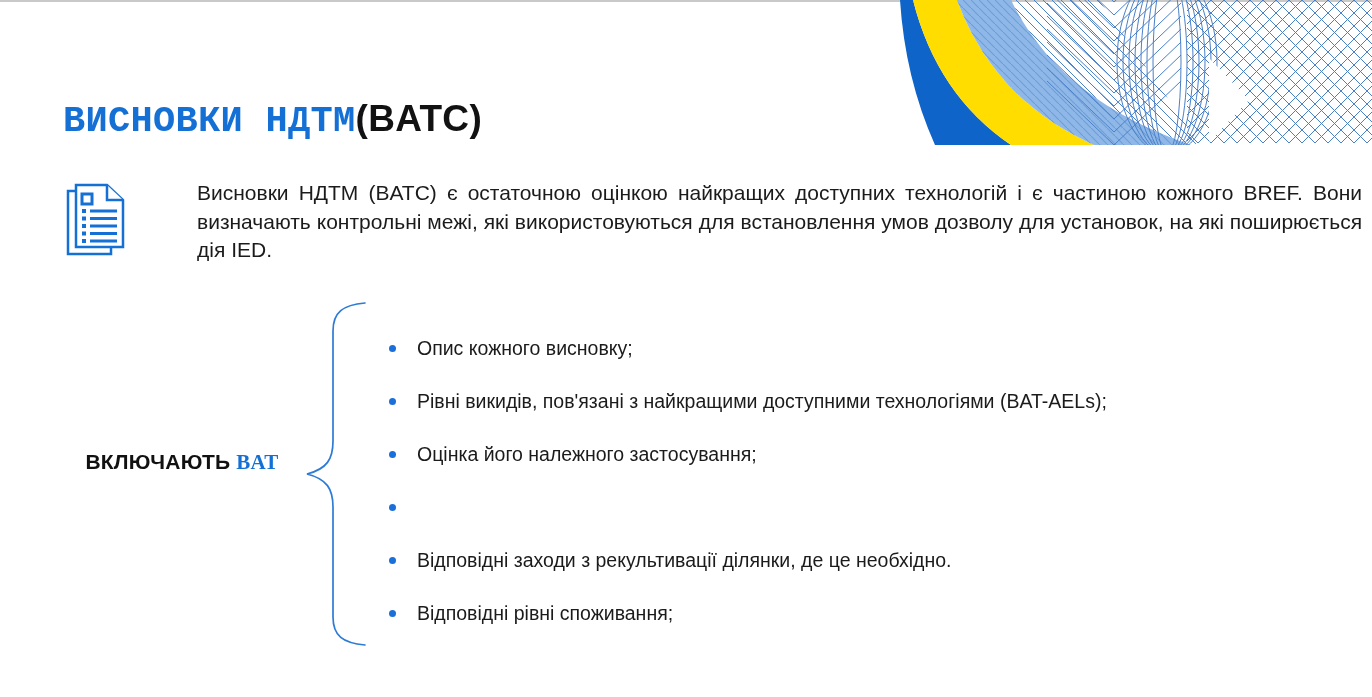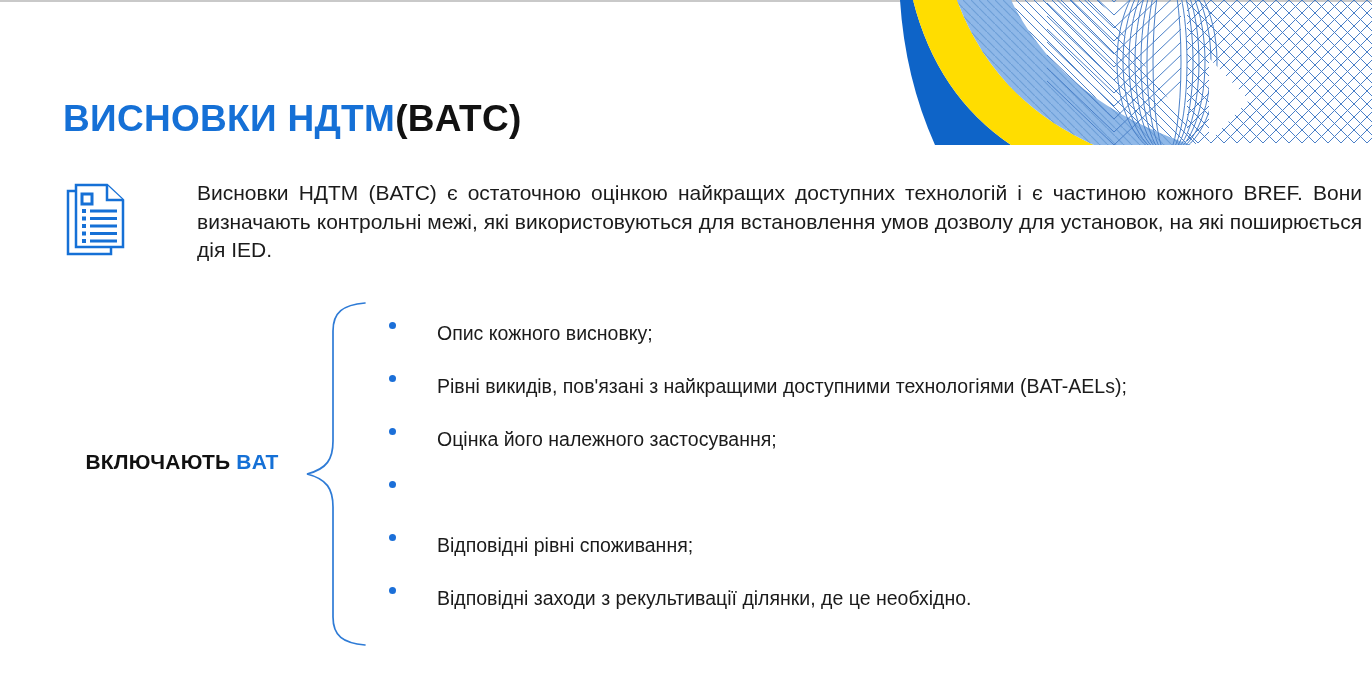--- a/index.html
+++ b/index.html
@@ -30,49 +30,49 @@
   .band-light{fill:var(--band-light-blue);}
   .pat-line{stroke:var(--pattern-line);stroke-width:1;fill:none;}
   .tex-line{stroke:var(--texture-line);stroke-width:1.2;fill:none;}
   .chevrons path, .arc-bundle ellipse{stroke:var(--pattern-line);fill:none;stroke-width:1;}
 
   .title{
     position:absolute;left:63px;top:98px;
     font-size:37px;font-weight:bold;letter-spacing:.3px;
     white-space:nowrap;
   }
-  .title .main{color:var(--accent-blue);}
+  .title .main{color:var(--accent-blue);font-family:Liberation Mono, monospace;}
   .title .suffix{color:#121212;margin-left:0;}
 
   .doc-icon{position:absolute;left:66px;top:183px;}
   .icon-stroke{stroke:var(--accent-blue);stroke-width:2.5;fill:#fff;}
   .icon-fill{fill:var(--accent-blue);}
   .icon-open{stroke:var(--accent-blue);stroke-width:3;fill:none;}
 
   .intro-text{
     position:absolute;left:197px;top:179px;width:1165px;
     font-size:21px;line-height:28.6px;
     text-align:justify;
   }
 
   .left-label{
     position:absolute;left:56px;top:449px;width:252px;
     text-align:center;font-size:21px;font-weight:bold;line-height:26px;
     color:#111;letter-spacing:.2px;
   }
-  .left-label .highlight{color:var(--accent-blue);margin-left:6px;}
+  .left-label .highlight{color:var(--accent-blue);margin-left:6px;font-family:Liberation Serif, serif;}
 
   .brace{position:absolute;left:303px;top:300px;}
   .brace path{stroke:#2E7BD6;stroke-width:1.7;fill:none;stroke-linecap:round;}
 
   .bullet-list{
     position:absolute;left:385px;top:322px;width:745px;
     list-style:none;
   }
-  .bullet-list li{display:flex;align-items:flex-start;height:53px;gap:20px;}
+  .bullet-list li{display:flex;align-items:center;height:53px;}
   .dot{
     flex:none;width:7px;height:7px;border-radius:50%;
     background:var(--bullet-dot);margin:0 21px 0 4px;
   }
   .bullet-text{font-size:19.5px;color:var(--text-color);}
 </style>
 </head>
 <body>
 
 <div class="slide">
@@ -172,21 +172,21 @@
       </li>
     <li>
         <span class="dot"></span>
         <span class="bullet-text">Оцінка його належного застосування;</span>
       </li>
     <li>
         <span class="dot"></span>
       </li>
     <li>
         <span class="dot"></span>
-        <span class="bullet-text">Відповідні рівні споживання;</span>
+        <span class="bullet-text">Відповідні заходи з рекультивації ділянки, де це необхідно.</span>
       </li>
     <li>
         <span class="dot"></span>
-        <span class="bullet-text">Відповідні заходи з рекультивації ділянки, де це необхідно.</span>
+        <span class="bullet-text">Відповідні рівні споживання;</span>
       </li>
   </ul>
 
 </div>
 
 </body></html>

